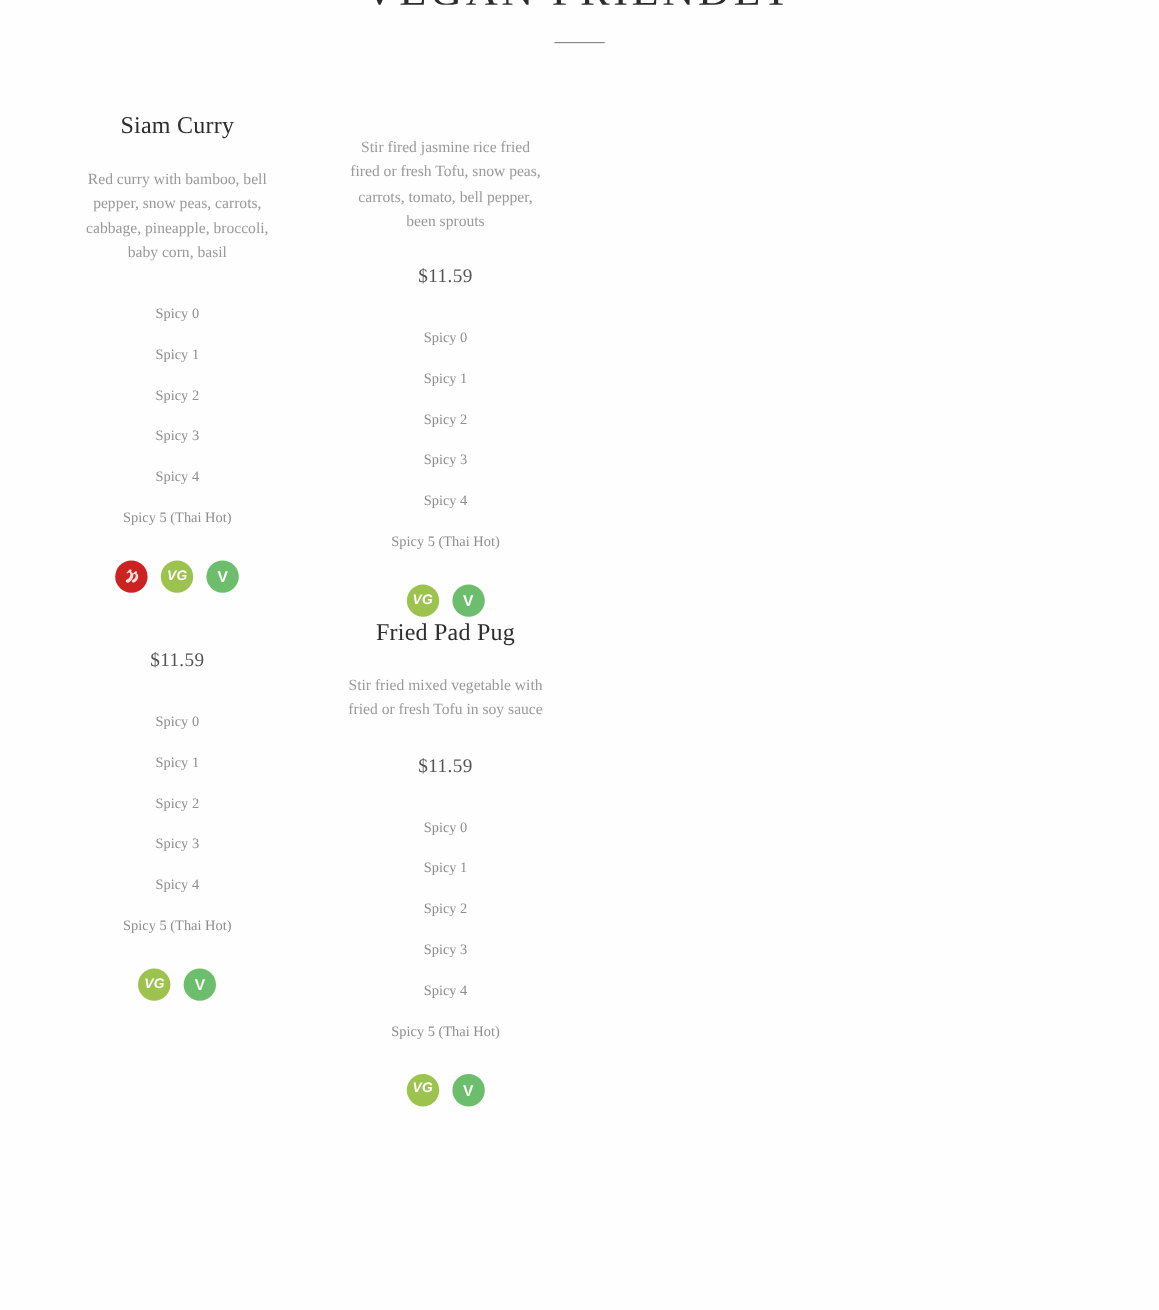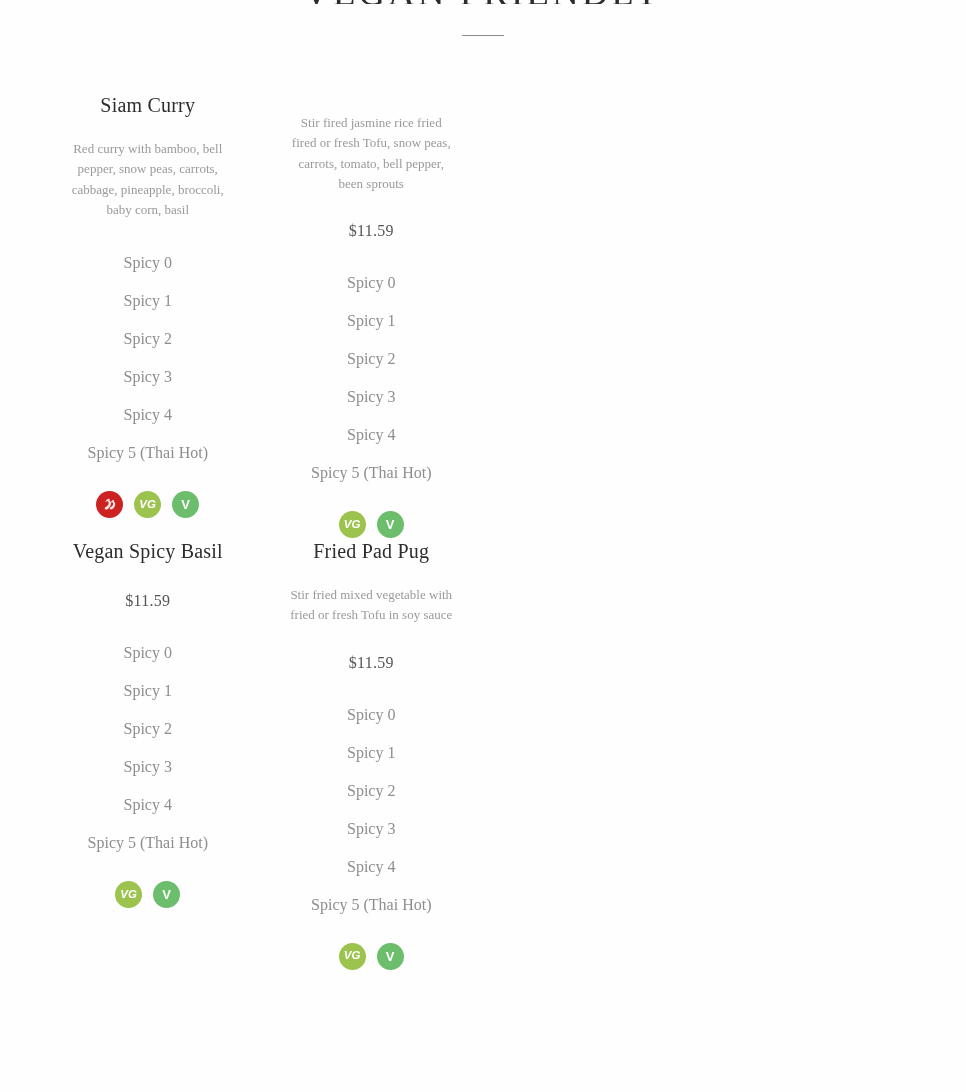--- a/index.html
+++ b/index.html
@@ -83,21 +83,21 @@
     color: #555555;
     letter-spacing: 0.3px;
   }
 
   .spicy-list {
     margin-top: 24px;
     list-style: none;
   }
 
   .spicy-option {
-    font-size: 16px;
+    font-size: 12px;
     color: #8e8e8e;
     line-height: 1;
     padding: 11px 0;
     cursor: pointer;
   }
 
   
   .badge-row {
     margin-top: 19px;
     display: flex;
@@ -174,21 +174,20 @@
         <li class="spicy-option">Spicy 5 (Thai Hot)</li>
       </ul>
       <div class="badge-row">
         <span class="badge badge-vg">VG</span>
         <span class="badge badge-v">V</span>
       </div>
     </div>
     <div class="row-gap-spacer"></div>
     <div class="row-gap-spacer"></div>
     <div class="menu-item">
-      <div class="item-name">Vegan Spicy Basil</div>
       <div class="item-price">$11.59</div>
       <ul class="spicy-list">
         <li class="spicy-option">Spicy 0</li>
         <li class="spicy-option">Spicy 1</li>
         <li class="spicy-option">Spicy 2</li>
         <li class="spicy-option">Spicy 3</li>
         <li class="spicy-option">Spicy 4</li>
         <li class="spicy-option">Spicy 5 (Thai Hot)</li>
       </ul>
       <div class="badge-row">

